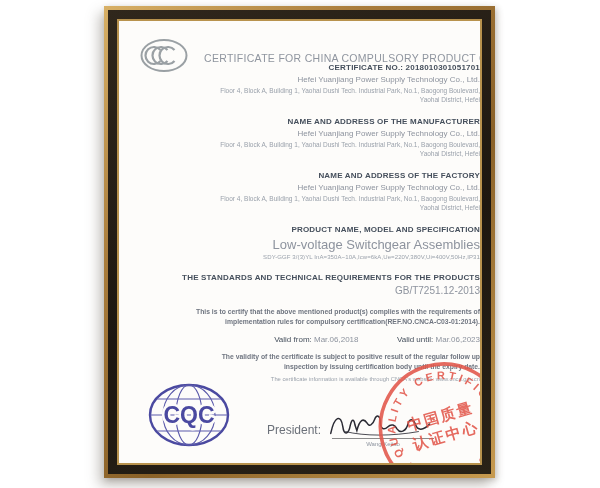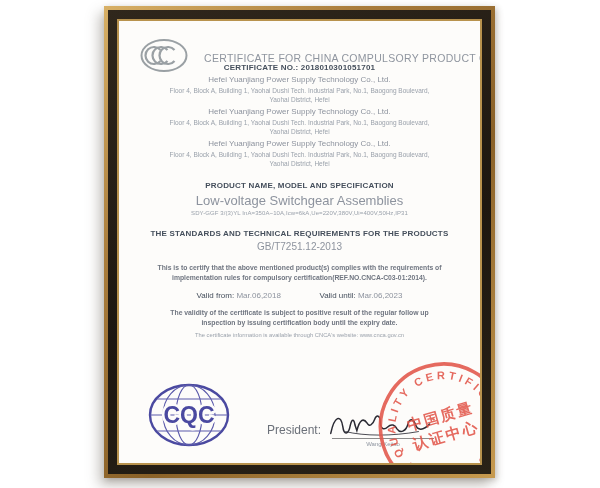--- a/index.html
+++ b/index.html
@@ -16,21 +16,21 @@
   .frame-trim { width:100%; height:100%; border:2px solid #b8924d; background:#9c7a40; padding:0px; }
   .cert { position:relative; width:100%; height:100%; background:#fdfcfa; overflow:hidden; }
 
   
   .title-row { position:absolute; top:16px; left:0; right:0; display:flex; align-items:center;
     gap:15px; padding-left:20px; white-space:nowrap; overflow:hidden; }
   .ccc-logo { flex:0 0 auto; }
   .cert-title { font-size:10.5px; color:#8f959f; letter-spacing:.3px; }
 
   
-  .cert-body { position:absolute; top:18px; left:0; right:0; text-align:center; }
+  .cert-body { position:absolute; top:18px; left:0; right:0; text-align:right; }
   .certno { margin-top:24px; font-size:8px; font-weight:bold; color:#454f5c; letter-spacing:.2px; }
   .hd { margin-top:13px; font-size:8px; font-weight:bold; color:#454f5c; letter-spacing:.2px; }
   .nm { margin-top:3px; font-size:8px; color:#8d939e; }
   .ad { margin-top:2px; font-size:6.5px; color:#9aa1ab; line-height:9px; }
   .prod-name { margin-top:3px; font-size:13px; color:#8d939e; }
   .spec { margin-top:2px; font-size:6px; color:#9aa1ab; letter-spacing:.1px; }
   .std-v { margin-top:3px; font-size:10px; color:#8d939e; }
   .statement { margin-top:11px; font-size:6.8px; color:#6f7580; line-height:10px; font-weight:bold; }
   .valid-row { margin-top:8px; font-size:8px; }
   .valid-row .lbl { font-weight:normal; color:#454f5c; }
@@ -75,26 +75,28 @@
               <span>CERTIFICATE NO.:</span>
               <span>2018010301051701</span>
             </div>
 
             <div class="nm">Hefei Yuanjiang Power Supply Technology Co., Ltd.</div>
             <div class="ad">
               <span>Floor 4, Block A, Building 1, Yaohai Dushi Tech. Industrial Park, No.1, Baogong Boulevard,</span><br>
               <span>Yaohai District, Hefei</span>
             </div>
 
+            <div class="hd">NAME AND ADDRESS OF THE MANUFACTURER</div>
             <div class="nm">Hefei Yuanjiang Power Supply Technology Co., Ltd.</div>
             <div class="ad">
               <span>Floor 4, Block A, Building 1, Yaohai Dushi Tech. Industrial Park, No.1, Baogong Boulevard,</span><br>
               <span>Yaohai District, Hefei</span>
             </div>
 
+            <div class="hd">NAME AND ADDRESS OF THE FACTORY</div>
             <div class="nm">Hefei Yuanjiang Power Supply Technology Co., Ltd.</div>
             <div class="ad">
               <span>Floor 4, Block A, Building 1, Yaohai Dushi Tech. Industrial Park, No.1, Baogong Boulevard,</span><br>
               <span>Yaohai District, Hefei</span>
             </div>
 
             <div class="hd">PRODUCT NAME, MODEL AND SPECIFICATION</div>
             <div class="prod-name">Low-voltage Switchgear Assemblies</div>
             <div class="spec">SDY-GGF 3/(3)YL InA=350A~10A,Icw=6kA,Ue=220V,380V,Ui=400V,50Hz,IP31</div>
 

